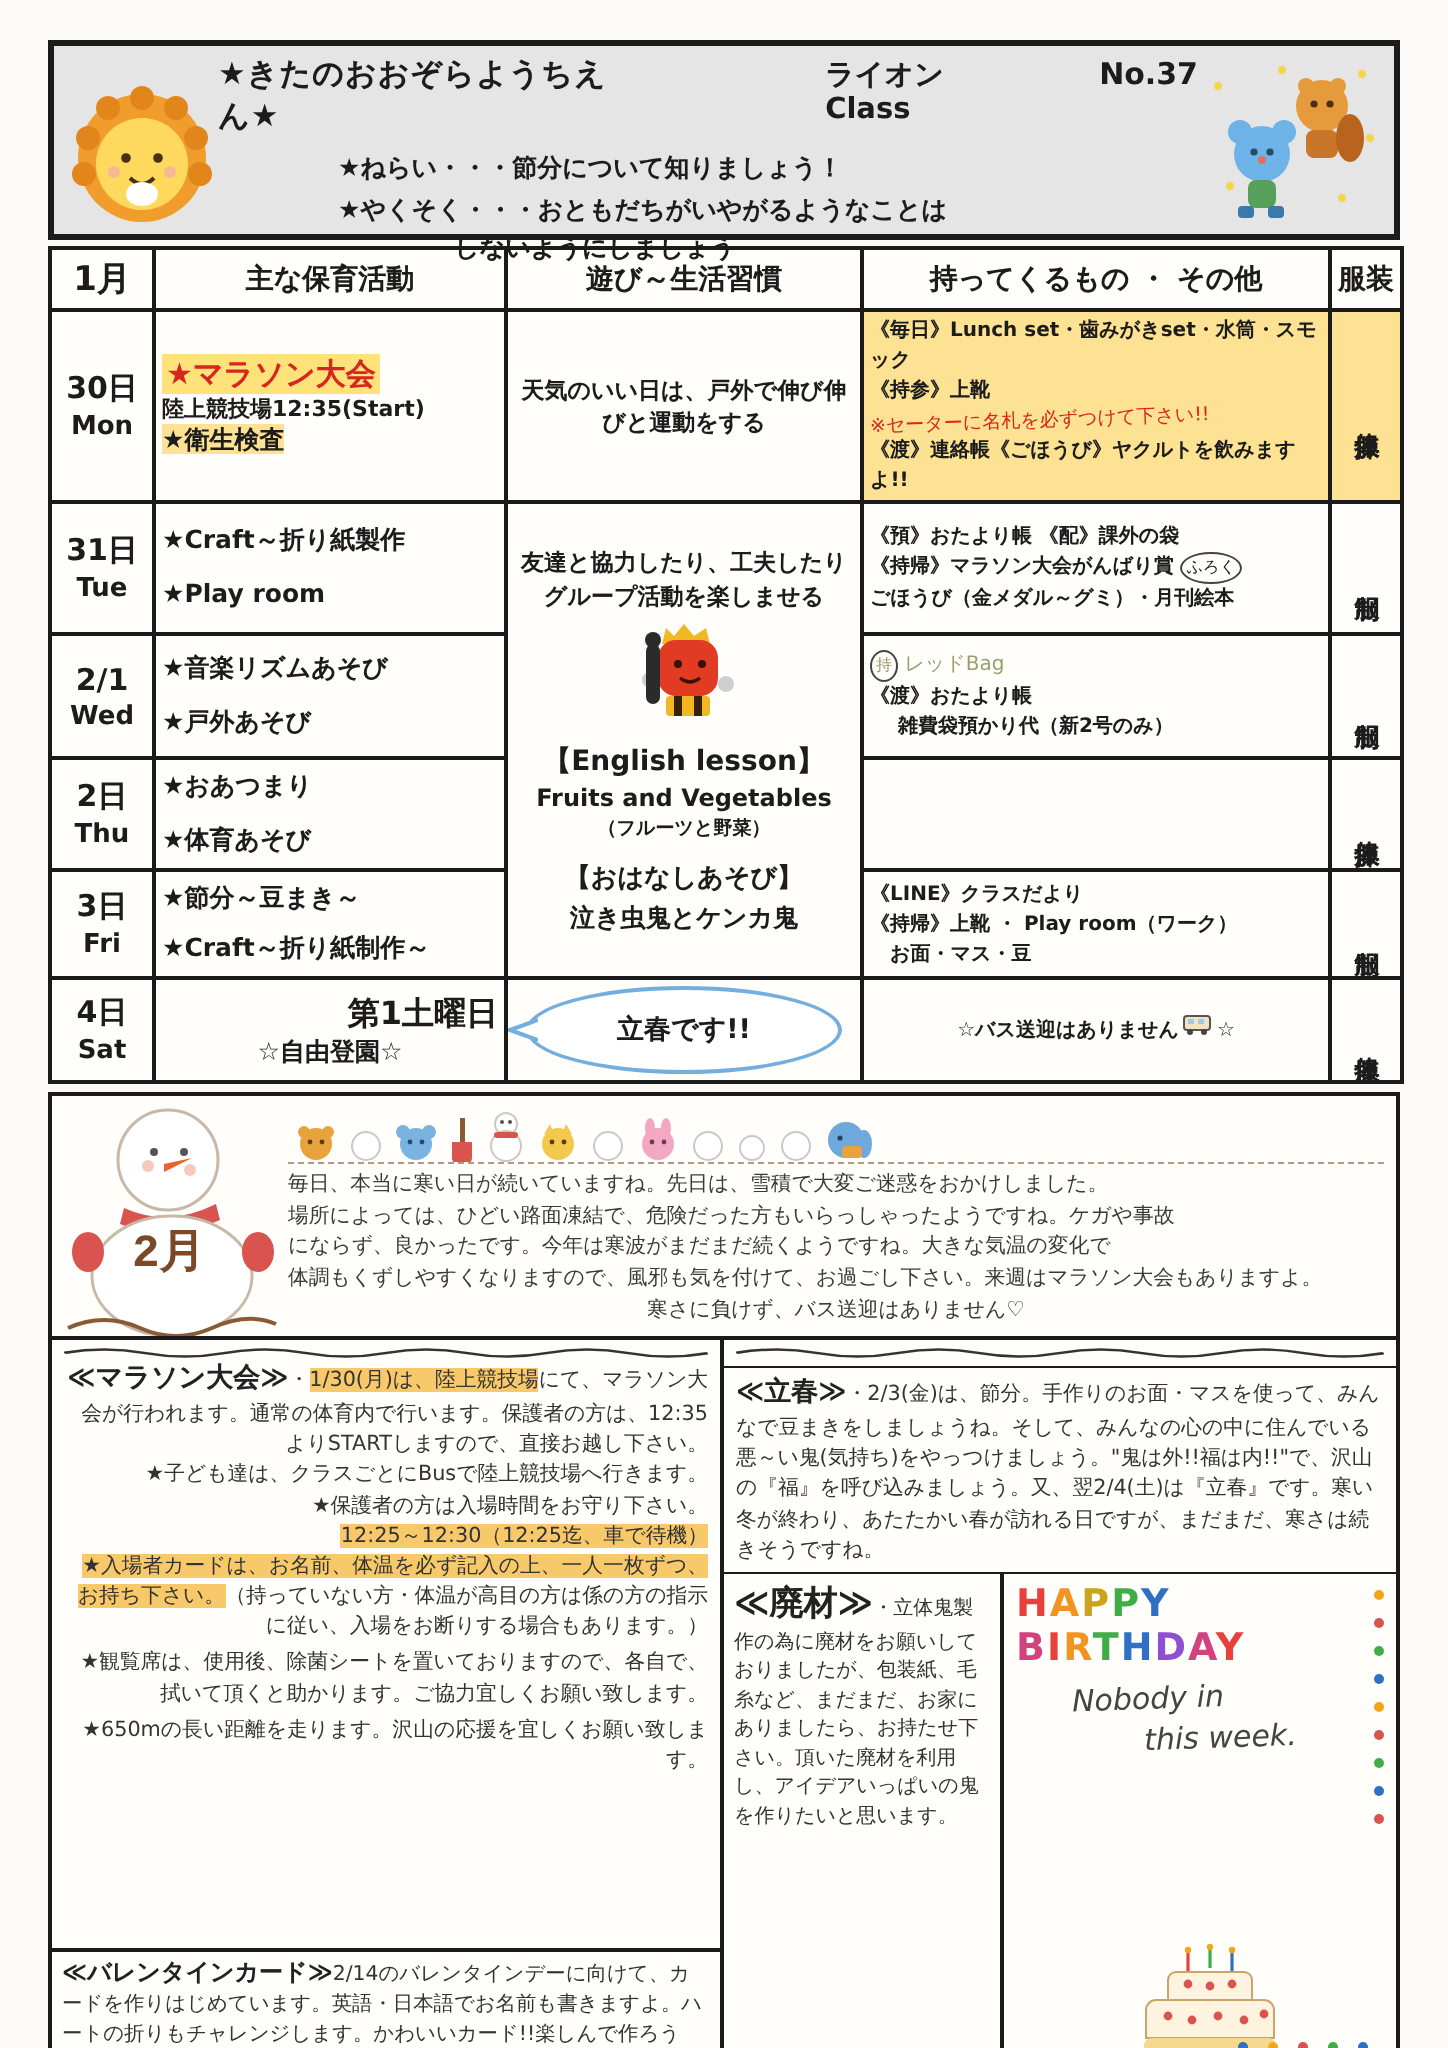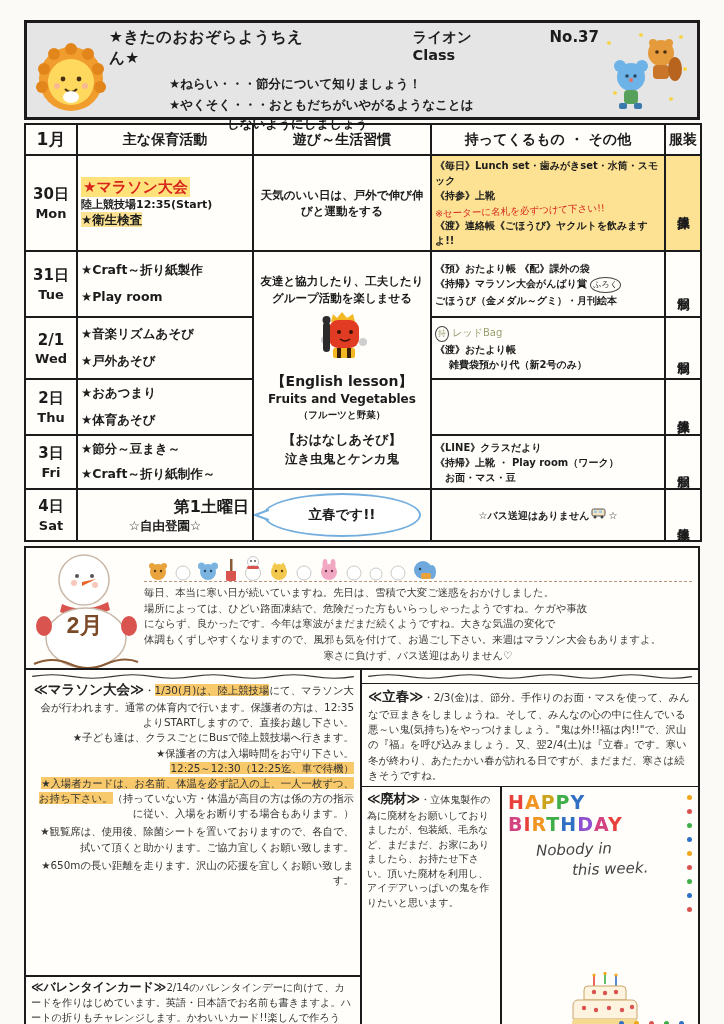--- a/index.html
+++ b/index.html
@@ -437,21 +437,21 @@
               <path d="M0 4 Q7.5 0 15 4 T30 4 T45 4 T60 4 T75 4 T90 4 T105 4 T120 4" fill="none" stroke="#333" stroke-width="1.4"></path>
             </svg>
         </div>
         <div class="hline"></div>
         <div class="sect">
           <p><span class="sect-title">≪立春≫</span><span>・2/3(金)は、節分。手作りのお面・マスを使って、みんなで豆まきをしましょうね。そして、みんなの心の中に住んでいる悪～い鬼(気持ち)をやっつけましょう。"鬼は外!!福は内!!"で、沢山の『福』を呼び込みましょう。又、翌2/4(土)は『立春』です。寒い冬が終わり、あたたかい春が訪れる日ですが、まだまだ、寒さは続きそうですね。</span></p>
         </div>
         <div class="hline"></div>
         <div class="rbot">
           <div class="haizai">
-            <p><span class="sect-title" style="font-size:13px;">≪廃材≫</span><span>・立体鬼製作の為に廃材をお願いしておりましたが、包装紙、毛糸など、まだまだ、お家にありましたら、お持たせ下さい。頂いた廃材を利用し、アイデアいっぱいの鬼を作りたいと思います。</span></p>
+            <p><span class="sect-title" style="font-size:17px;">≪廃材≫</span><span>・立体鬼製作の為に廃材をお願いしておりましたが、包装紙、毛糸など、まだまだ、お家にありましたら、お持たせ下さい。頂いた廃材を利用し、アイデアいっぱいの鬼を作りたいと思います。</span></p>
           </div>
           <div class="bday">
             <div class="bday-title"><span style="color: rgb(232, 65, 60);">H</span><span style="color: rgb(242, 148, 34);">A</span><span style="color: rgb(202, 164, 28);">P</span><span style="color: rgb(63, 174, 73);">P</span><span style="color: rgb(47, 111, 196);">Y</span><span> </span><span style="color: rgb(210, 66, 127);">B</span><span style="color: rgb(232, 65, 60);">I</span><span style="color: rgb(242, 148, 34);">R</span><span style="color: rgb(63, 174, 73);">T</span><span style="color: rgb(47, 111, 196);">H</span><span style="color: rgb(142, 79, 209);">D</span><span style="color: rgb(210, 66, 127);">A</span><span style="color: rgb(232, 65, 60);">Y</span></div>
             <div class="bday-msg">Nobody in</div>
             <div class="bday-msg2">this week.</div>
             <div class="cake-wrap">
               <svg width="78" height="62" viewBox="0 0 78 62">
                 <g stroke-width="1.6">
                   <line x1="28" y1="4" x2="28" y2="14" stroke="#e8413c"></line>
                     <line x1="39" y1="2" x2="39" y2="12" stroke="#3fae49"></line>

